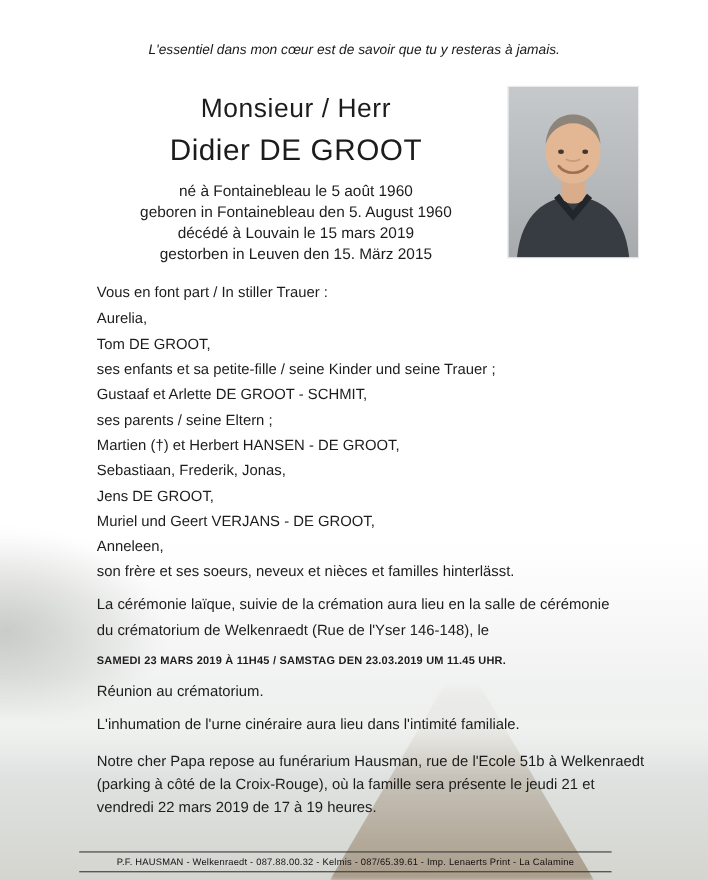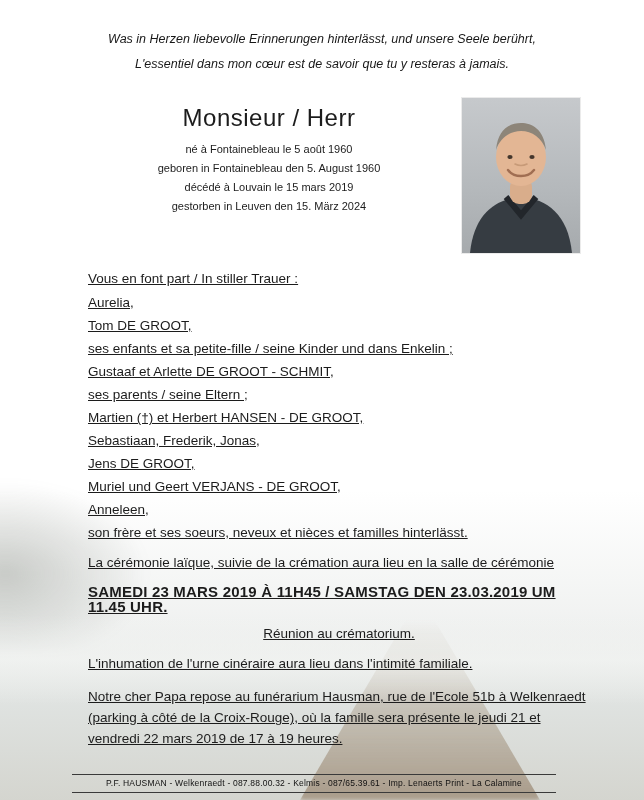--- a/index.html
+++ b/index.html
@@ -60,49 +60,49 @@
 
   
   .header-row {
     display:flex;
     margin-top:24px;
     padding:0 64px 0 76px;
   }
   .title-block { flex:1; text-align:center; padding-top:6px; }
   .salutation { font-size:24px; font-weight:400; margin:0 0 8px; letter-spacing:0.5px; }
   .deceased-name { font-size:27px; font-weight:400; margin:0 0 12px; letter-spacing:0.5px; }
-  .vitals { font-size:11px; line-height:19px; }
+  .vitals { font-size:14px; line-height:19px; }
   .vitals p { margin:0; }
   .photo-frame {
     width:118px; height:155px;
     flex:0 0 118px;
     box-shadow:0 0 0 1px rgba(0,0,0,0.08);
     overflow:hidden;
   }
 
   
   .body-text {
     position:relative;
     padding:18px 54px 0 88px;
     font-size:13.5px;
     line-height:15px;
   }
-  .body-text p { margin:0 0 8px;text-decoration:underline; }
+  .body-text p { margin:0 0 8px; }
   .intro { margin-bottom:9px !important; }
   .ind-a { margin-left:28px; }
   .ind-b { margin-left:118px; }
   .ind-c { margin-left:332px; }
   .mt { margin-top:15px !important; }
   .date-line {
     font-weight:bold;
-    font-size:15px;
+    font-size:10px;
     margin:14px 0 12px !important;
     letter-spacing:0.2px;
   }
-  .centered { text-align:center; }
+  .centered { }
   .para { line-height:21px; }
 
   
   .footer {
     position:absolute;
     left:72px; right:88px; bottom:7px;
     text-align:center;
   }
   .footer .rule { border-top:1px solid #3a3a3a; height:0; }
   .footer p {
@@ -116,33 +116,33 @@
 <body>
 
 <div class="page">
 
   <div class="bg-scene"></div>
   <div class="bg-trees"></div>
   <div class="bg-boardwalk"></div>
   <div class="bg-mist"></div>
 
   <div class="quotes">
-    <p>Was in Herzen liebevolle Erinnerungen hinterlässt, und unsere Seele berührt,</p>
     <div class="pair-gap"></div>
     <p>L'essentiel dans mon cœur est de savoir que tu y resteras à jamais.</p>
   </div>
 
   <div class="header-row">
     <div class="title-block">
       <h1 class="salutation">Monsieur / Herr</h1>
+      <h1 class="deceased-name">Didier DE GROOT</h1>
       <div class="vitals">
         <p>né à Fontainebleau le 5 août 1960</p>
         <p>geboren in Fontainebleau den 5. August 1960</p>
         <p>décédé à Louvain le 15 mars 2019</p>
-        <p>gestorben in Leuven den 15. März 2024</p>
+        <p>gestorben in Leuven den 15. März 2015</p>
       </div>
     </div>
     <div class="photo-frame">
       <svg width="118" height="155" viewBox="0 0 118 155">
         <defs>
           <linearGradient id="sky" x1="0" y1="0" x2="0" y2="1">
             <stop offset="0" stop-color="#c6c9cc"></stop>
             <stop offset="0.6" stop-color="#b4b8bb"></stop>
             <stop offset="1" stop-color="#a6aaad"></stop>
           </linearGradient>
@@ -158,31 +158,32 @@
         <path d="M46 72 C52 80 66 80 72 72" stroke="#a06e52" stroke-width="2.4" fill="none" stroke-linecap="round"></path>
         <path d="M53 66 C57 68 61 68 65 66" stroke="#c79a78" stroke-width="1.6" fill="none" stroke-linecap="round"></path>
       </svg>
     </div>
   </div>
 
   <div class="body-text">
     <p class="intro">Vous en font part / In stiller Trauer :</p>
     <p class="ind-a">Aurelia,</p>
     <p>Tom DE GROOT,</p>
-    <p class="ind-b">ses enfants et sa petite-fille / seine Kinder und dans Enkelin ;</p>
+    <p class="ind-b">ses enfants et sa petite-fille / seine Kinder und seine Trauer ;</p>
     <p>Gustaaf et Arlette DE GROOT - SCHMIT,</p>
     <p class="ind-c">ses parents / seine Eltern ;</p>
     <p>Martien (†) et Herbert HANSEN - DE GROOT,</p>
     <p class="ind-a">Sebastiaan, Frederik, Jonas,</p>
     <p>Jens DE GROOT,</p>
     <p>Muriel und Geert VERJANS - DE GROOT,</p>
     <p class="ind-a">Anneleen,</p>
     <p>son frère et ses soeurs, neveux et nièces et familles hinterlässt.</p>
 
     <p class="mt">La cérémonie laïque, suivie de la crémation aura lieu en la salle de cérémonie</p>
+    <p>du crématorium de Welkenraedt (Rue de l'Yser 146-148), le</p>
     <p class="date-line">SAMEDI 23 MARS 2019 À 11H45 / SAMSTAG DEN 23.03.2019 UM 11.45 UHR.</p>
     <p class="centered">Réunion au crématorium.</p>
     <p class="mt">L'inhumation de l'urne cinéraire aura lieu dans l'intimité familiale.</p>
     <p class="mt para">Notre cher Papa repose au funérarium Hausman, rue de l'Ecole 51b à Welkenraedt (parking à côté de la Croix-Rouge), où la famille sera présente  le jeudi 21 et vendredi 22 mars 2019 de 17 à 19 heures.</p>
   </div>
 
   <div class="footer">
     <div class="rule"></div>
     <p>P.F. HAUSMAN - Welkenraedt - 087.88.00.32 - Kelmis - 087/65.39.61 - Imp. Lenaerts Print - La Calamine</p>
     <div class="rule"></div>

